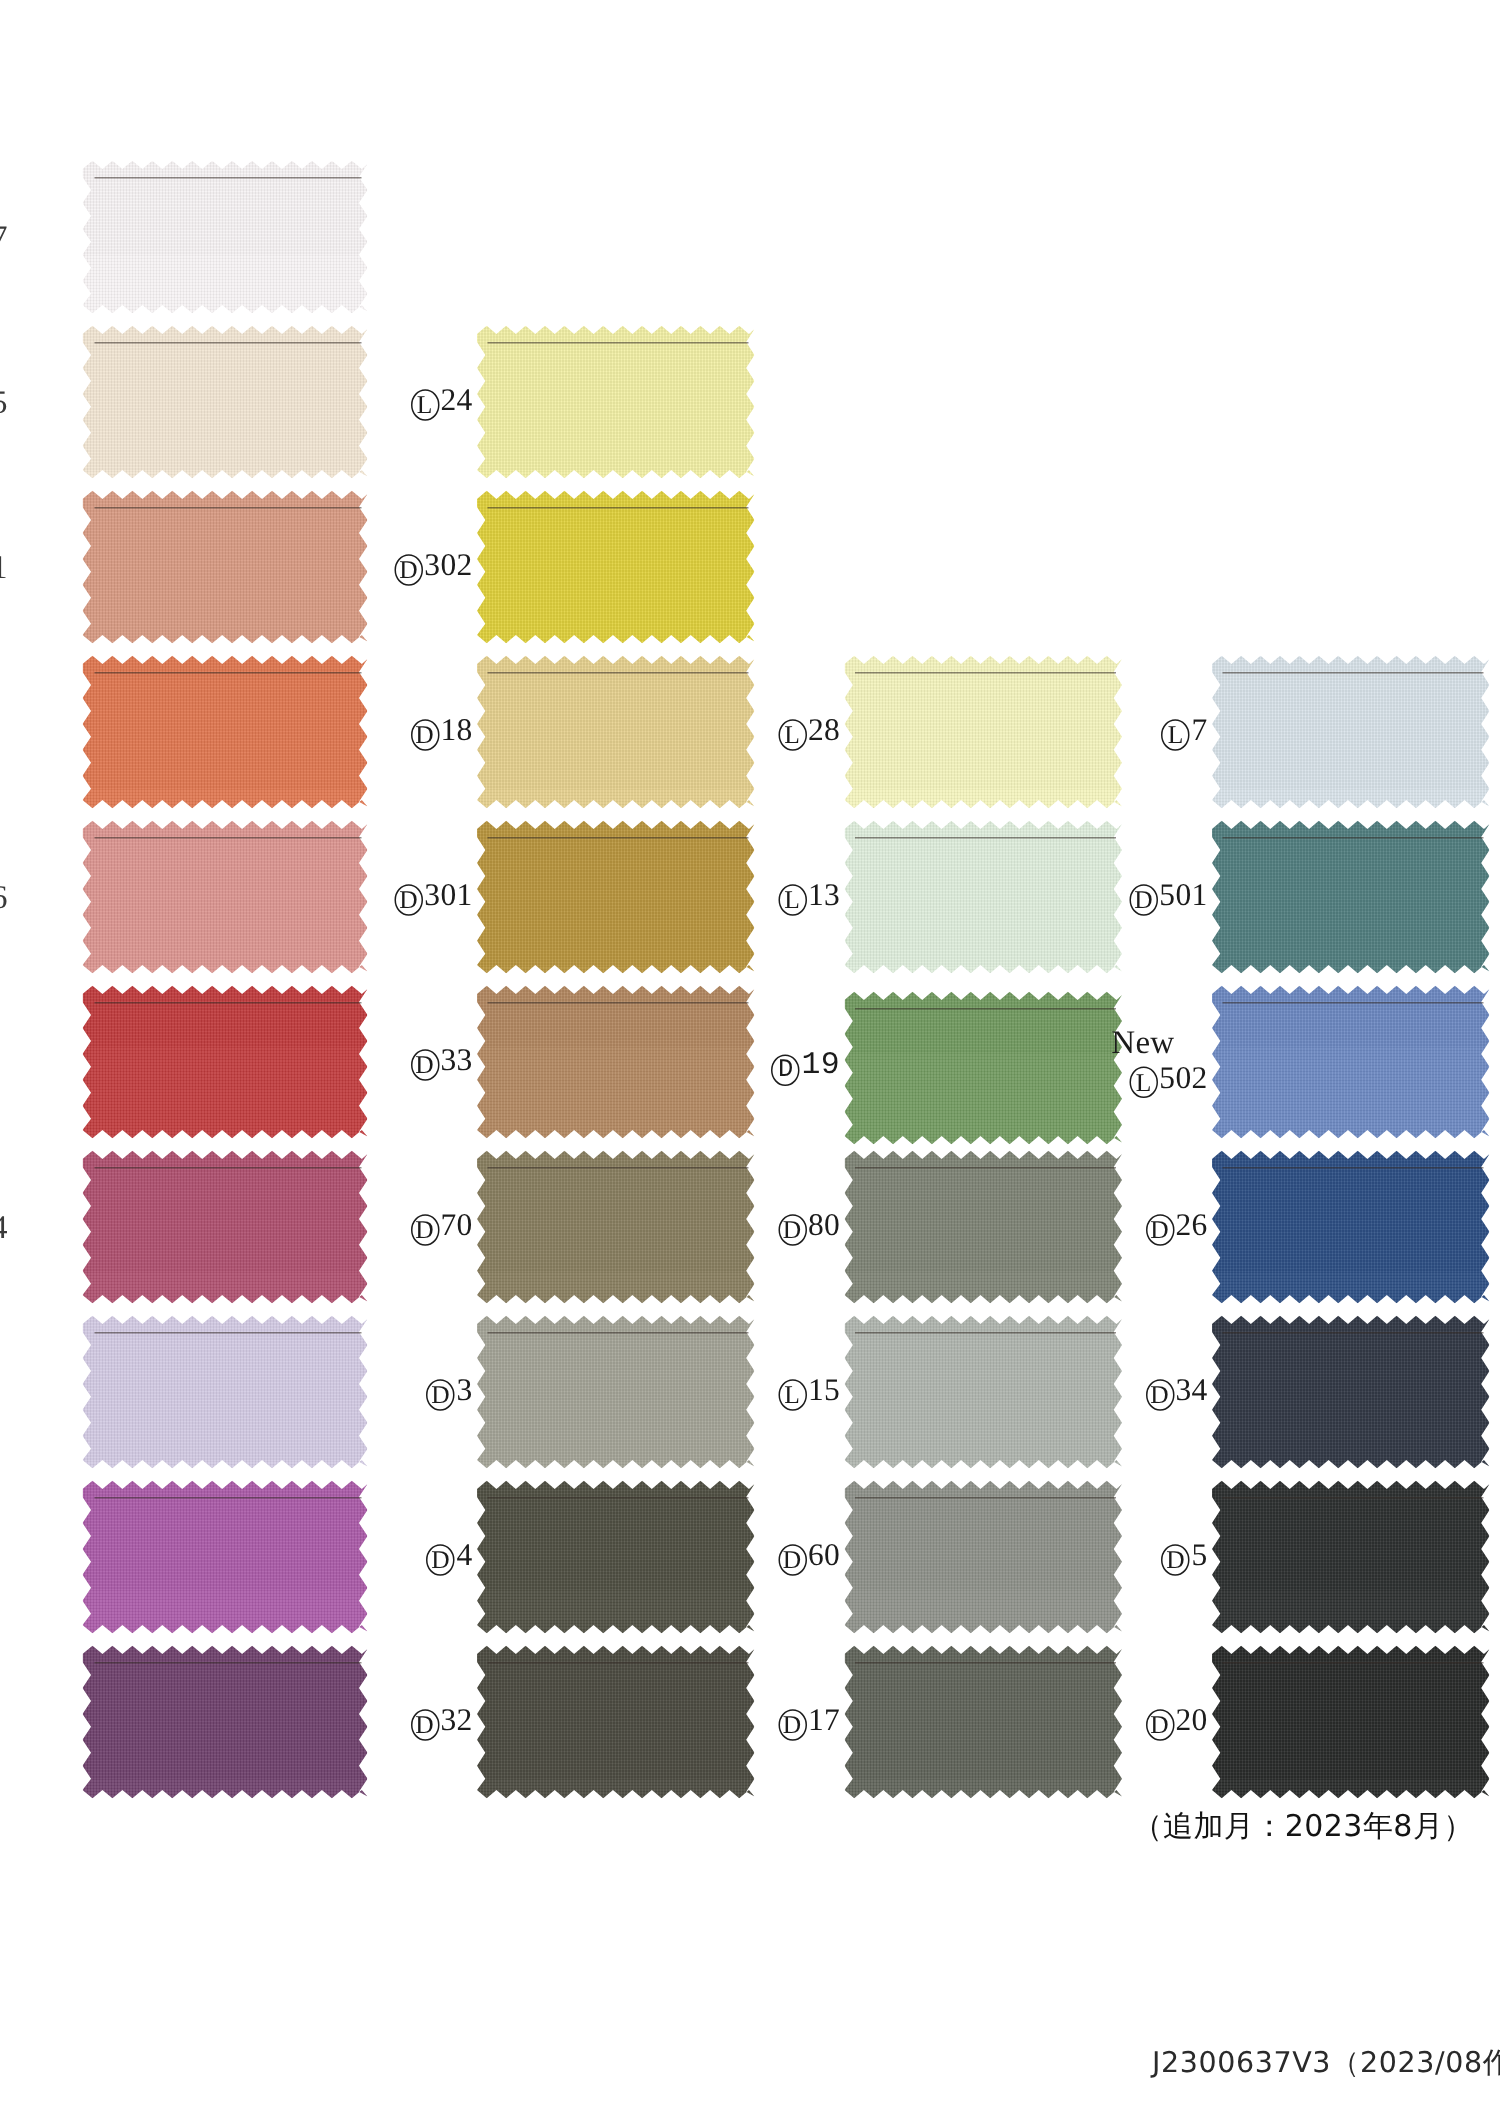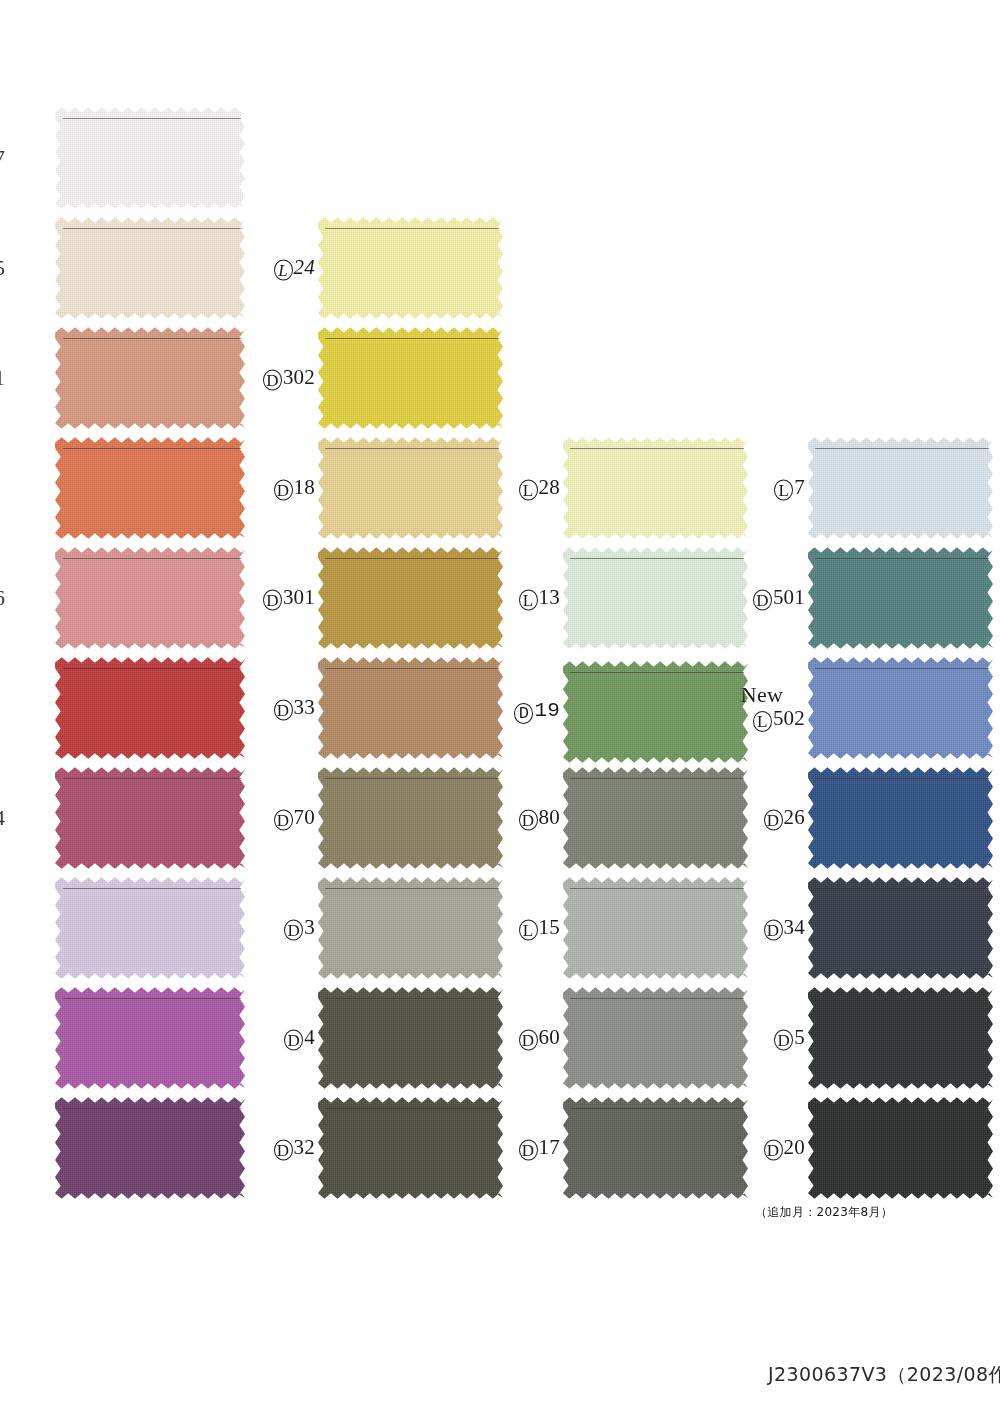--- a/index.html
+++ b/index.html
@@ -135,21 +135,21 @@
   }
 
   
   .cell.clipped .swatch { width: 190px; }
 
   
   .add-month {
     position: absolute;
     left: 755px;
     top: 1204px;
-    font-size: 12px;
+    font-size: 20px;
     font-family: "DejaVu Sans", "Liberation Sans", sans-serif;
     color: #141414;
     letter-spacing: 0.3px;
     white-space: nowrap;
   }
   .doc-code {
     position: absolute;
     left: 768px;
     top: 1362px;
     font-size: 19px;
@@ -228,21 +228,21 @@
           <div class="thread"></div>
         </div>
       </div>
       <div class="cell clipped" style="left: 0px; top: 1094px;">
         <div class="label partial"><span></span></div>
         <div class="swatch">
           <div class="cloth" style="background: rgb(110, 64, 108);"></div>
           <div class="thread"></div>
         </div>
       </div>
-      <div class="cell" style="left: 258px; top: 214px; font-style: italic;">
+      <div class="cell" style="left: 258px; top: 214px;">
         <div class="label"><span class="cir">L</span><span>24</span></div>
         <div class="swatch">
           <div class="cloth" style="background: rgb(245, 242, 168);"></div>
           <div class="thread"></div>
         </div>
       </div>
       <div class="cell" style="left: 258px; top: 324px;">
         <div class="label"><span class="cir">D</span><span>302</span></div>
         <div class="swatch">
           <div class="cloth" style="background: rgb(226, 211, 62);"></div>

